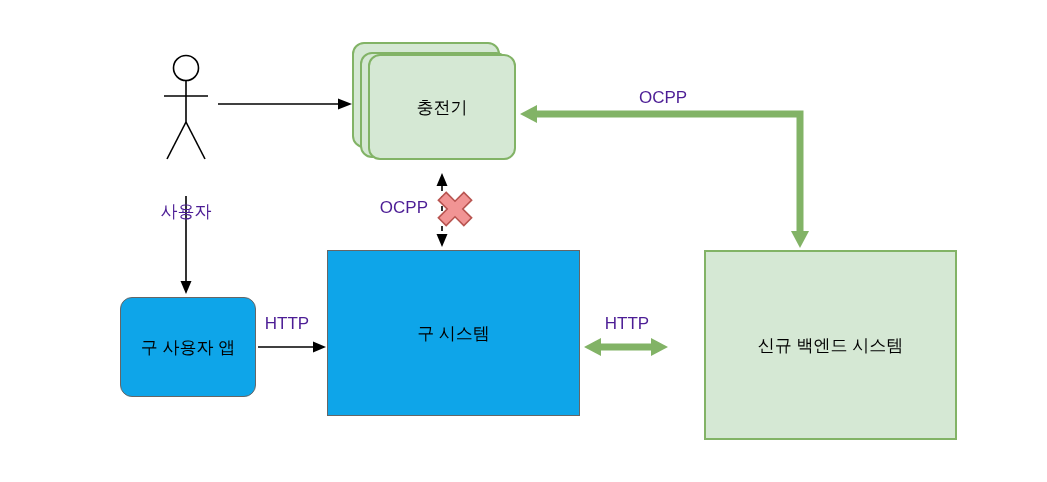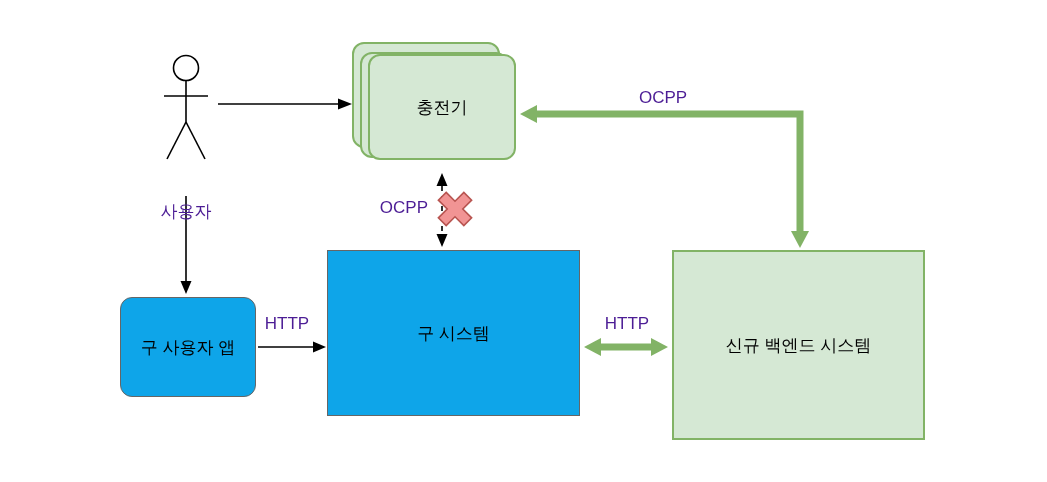--- a/index.html
+++ b/index.html
@@ -33,20 +33,21 @@
     border: 2px solid #82b366;
     border-radius: 12px;
   }
   .box-gray {
     background: #0ea5e9;
     border: 1.5px solid #666666;
   }
   .box-green {
     background: #d5e8d4;
     border: 2px solid #82b366;
+    margin-left: 32px;
   }
   .rounded { border-radius: 12px; }
   .edge-label {
     position: absolute;
     font-size: 17px;
     color: #4c1d95;
     z-index: 3;
     line-height: 20px;
   }
   .center { text-align: center; }

